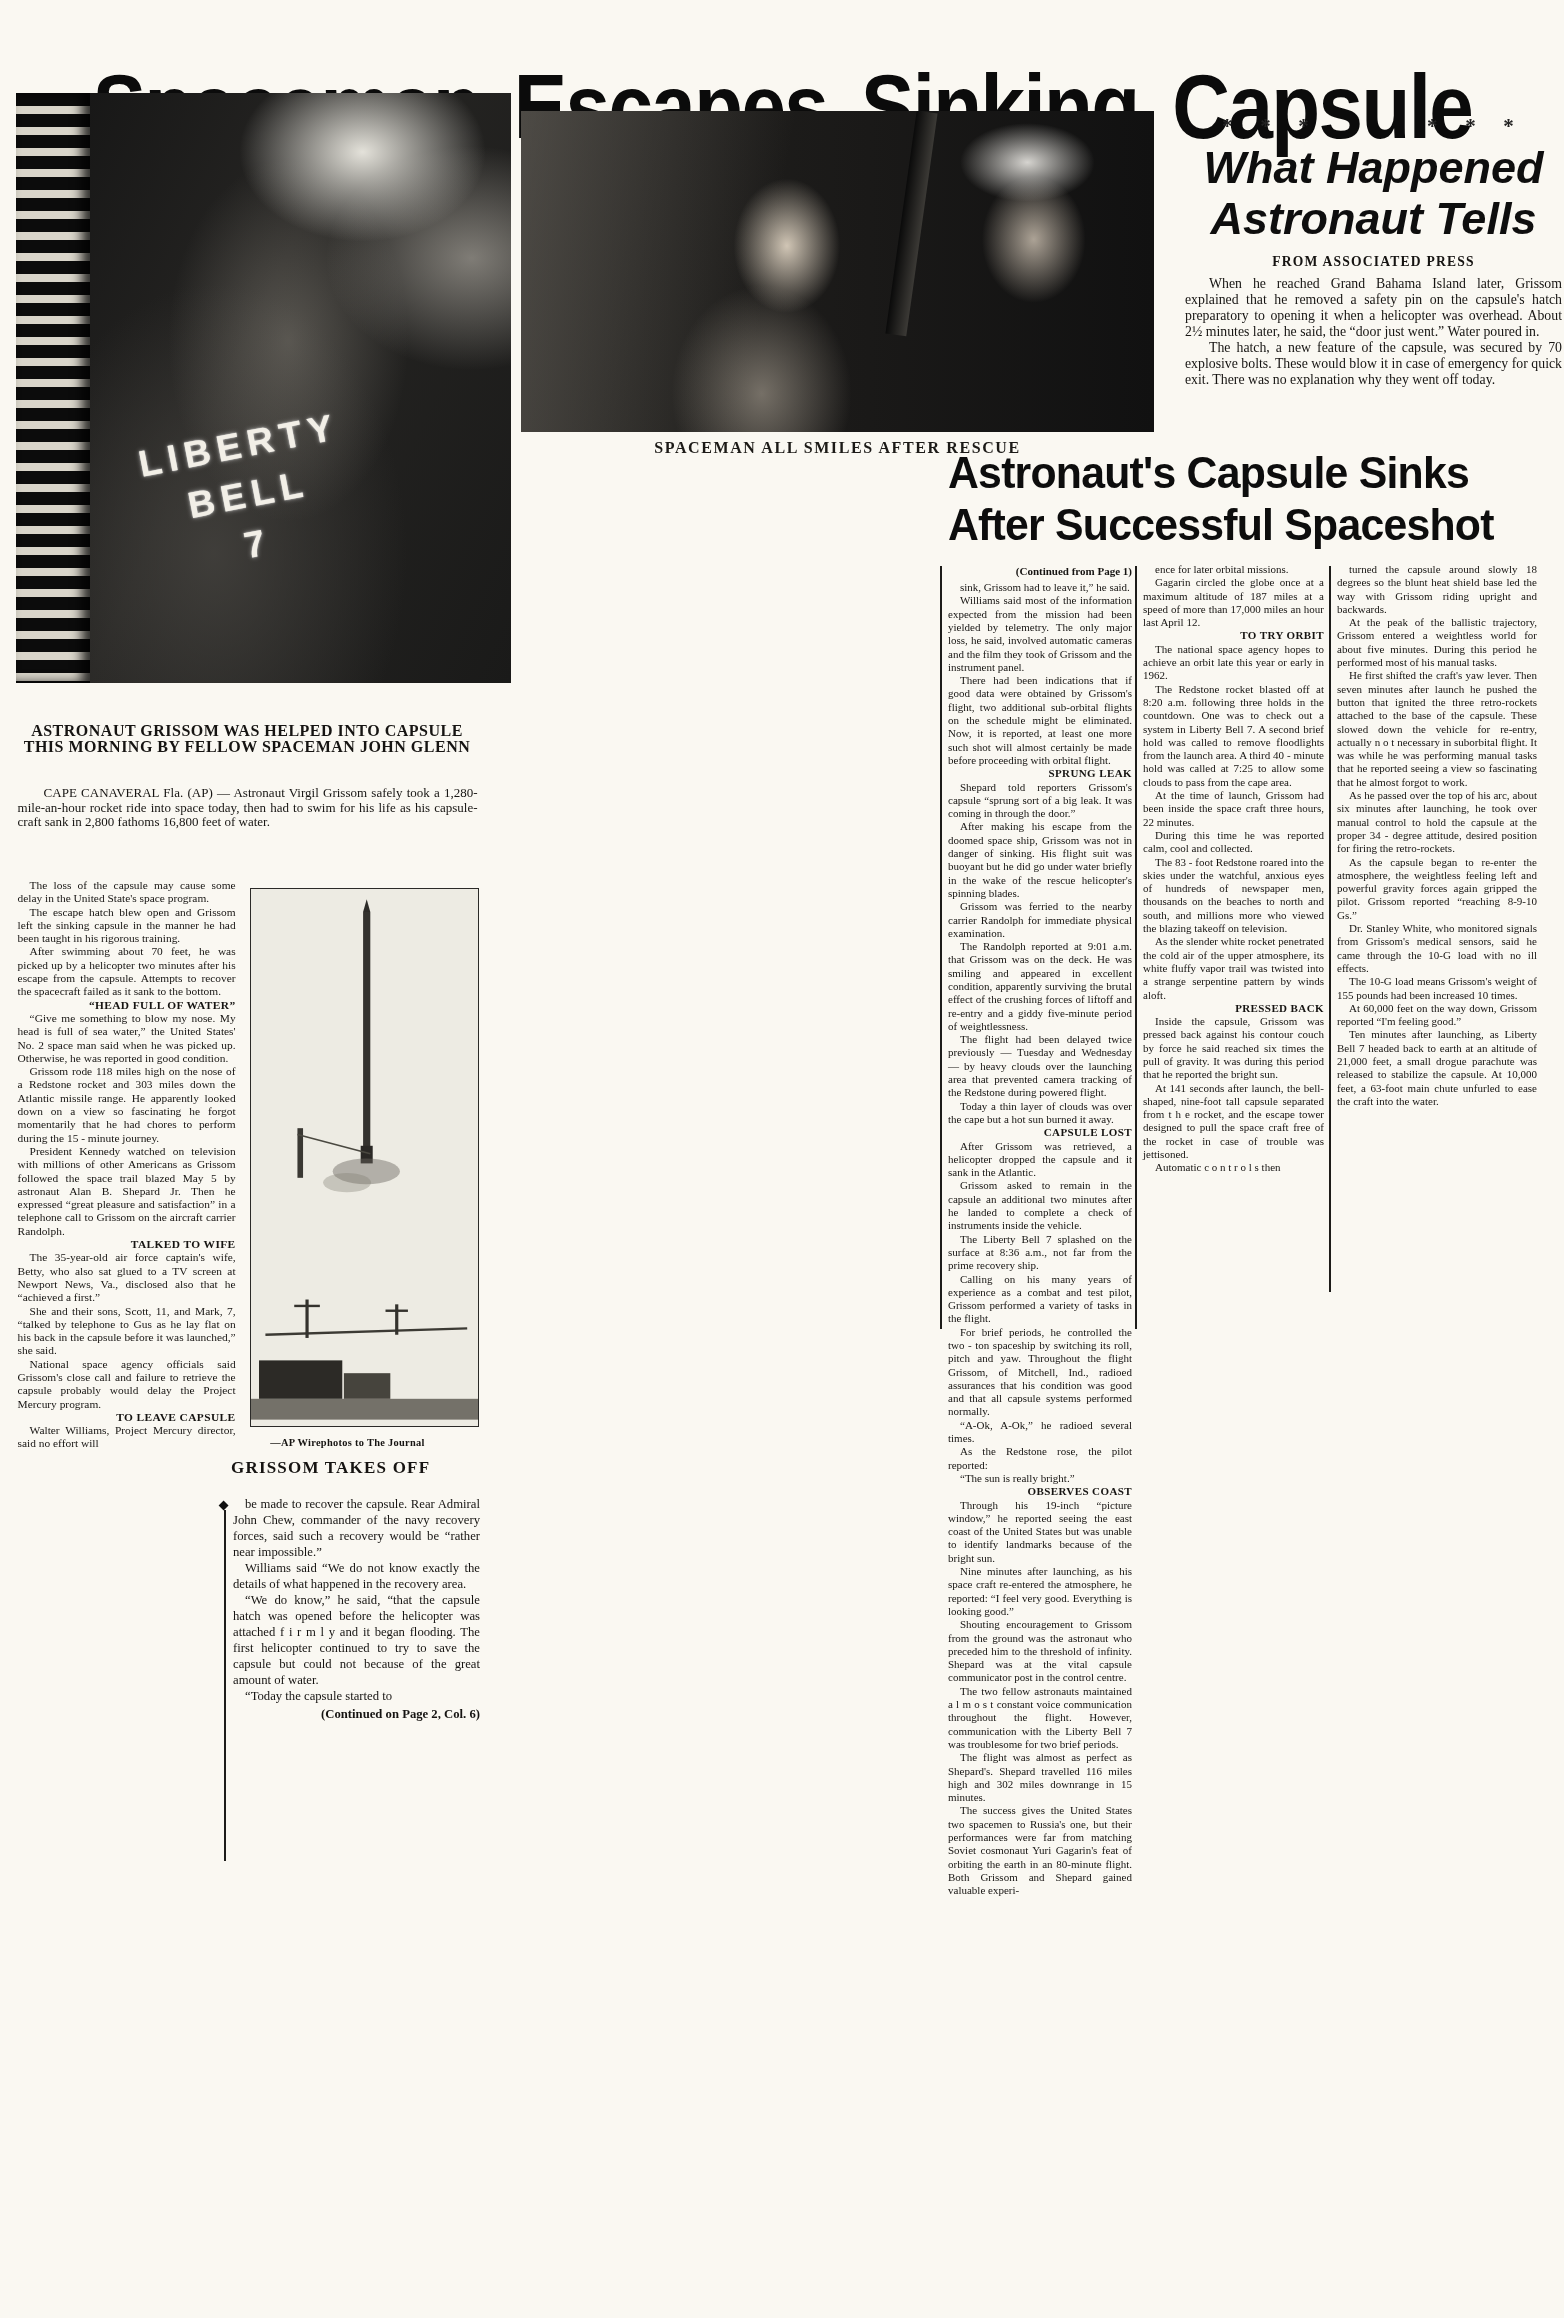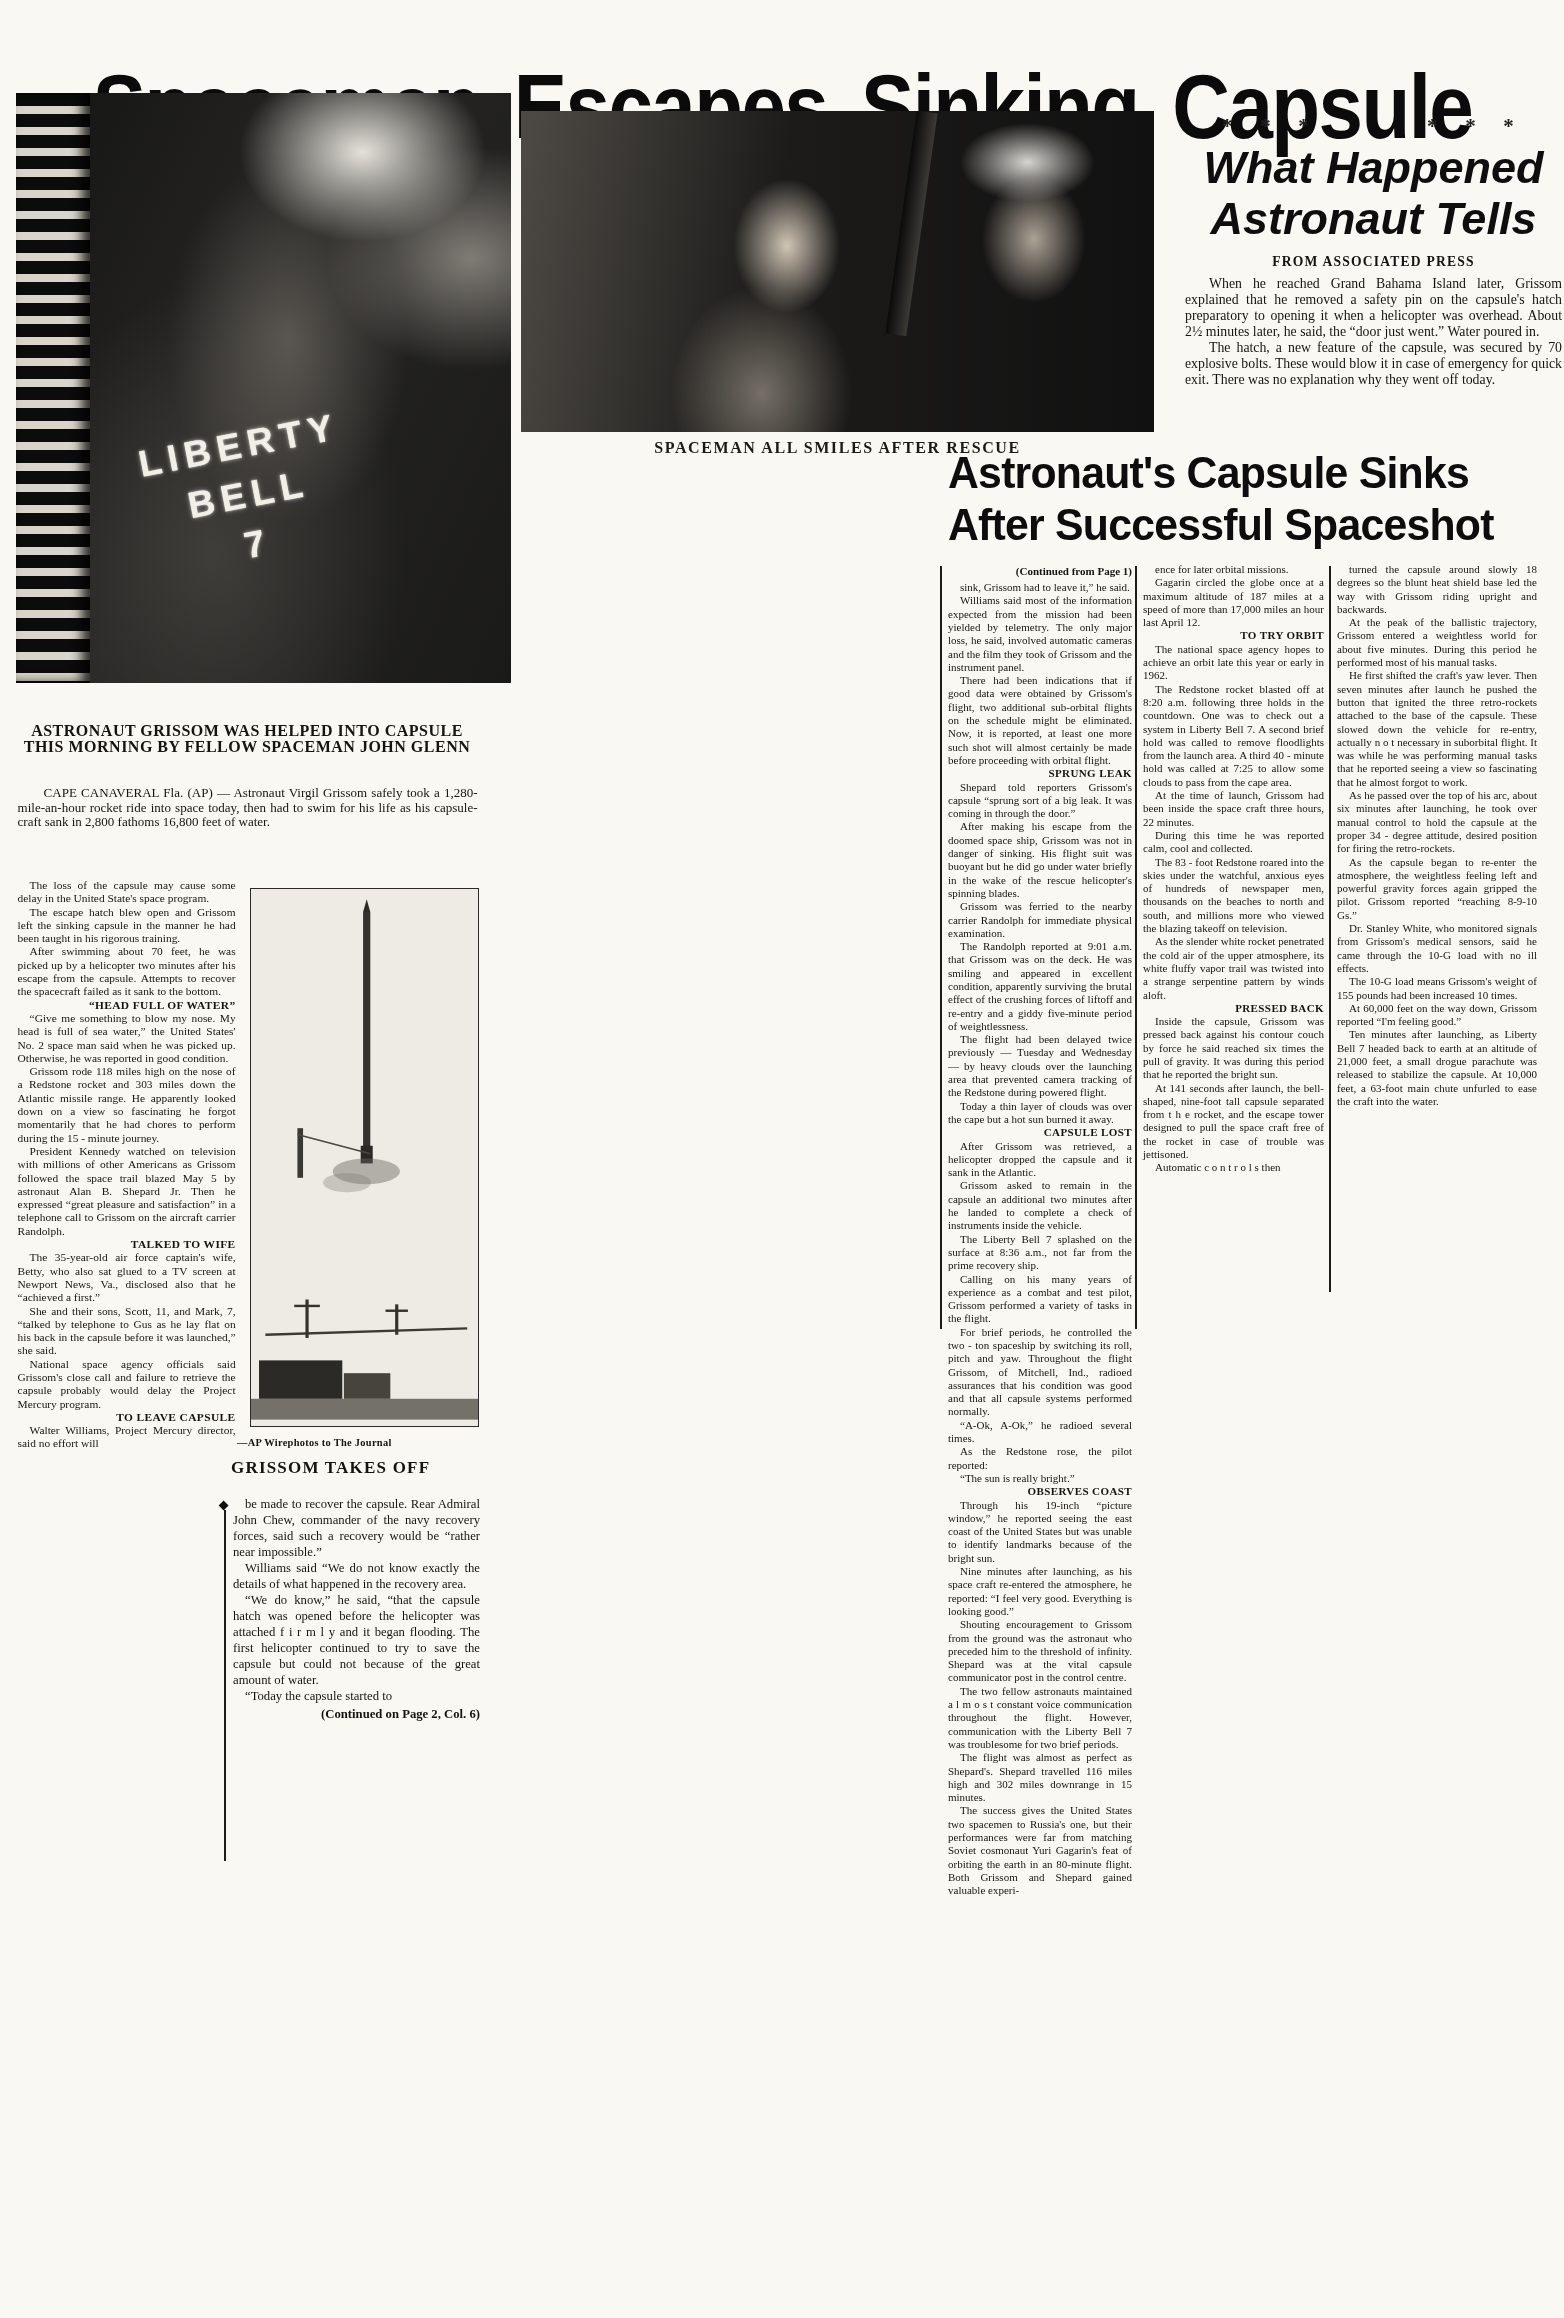--- a/index.html
+++ b/index.html
@@ -78,21 +78,21 @@
   .lead-par{
     position:absolute;left:17.6px;top:786px;width:460px;
     font-size:13px;line-height:14.6px;text-align:justify;text-indent:26px;margin:0;
   }
   .col-a{position:absolute;left:17.6px;top:879px;width:218px;
     font-size:11.4px;line-height:13.3px;}
   .rocket-photo{
     left:250px;top:888px;width:229px;height:539px;
     background:#edebe3;border:1.6px solid #2b2a28;box-sizing:border-box;
   }
-  .credit-line{position:absolute;left:237px;top:1437px;width:245px;
+  .credit-line{position:absolute;left:225px;top:1437px;width:245px;text-align:center;
     font-weight:700;font-size:10.4px;letter-spacing:0.3px;}
   .takeoff-head{position:absolute;left:231px;top:1458px;width:250px;
     font-weight:700;font-size:17px;letter-spacing:1.2px;}
   .col-b{position:absolute;left:233px;top:1496px;width:247px;
     font-size:12.7px;line-height:16px;}
   .v-rule{position:absolute;width:1.6px;background:#1d1c1a;}
   .rule-diamond{position:absolute;left:220px;top:1502px;width:7.2px;height:7.2px;
     background:#111;transform:rotate(45deg);}
   
   .main-title{

